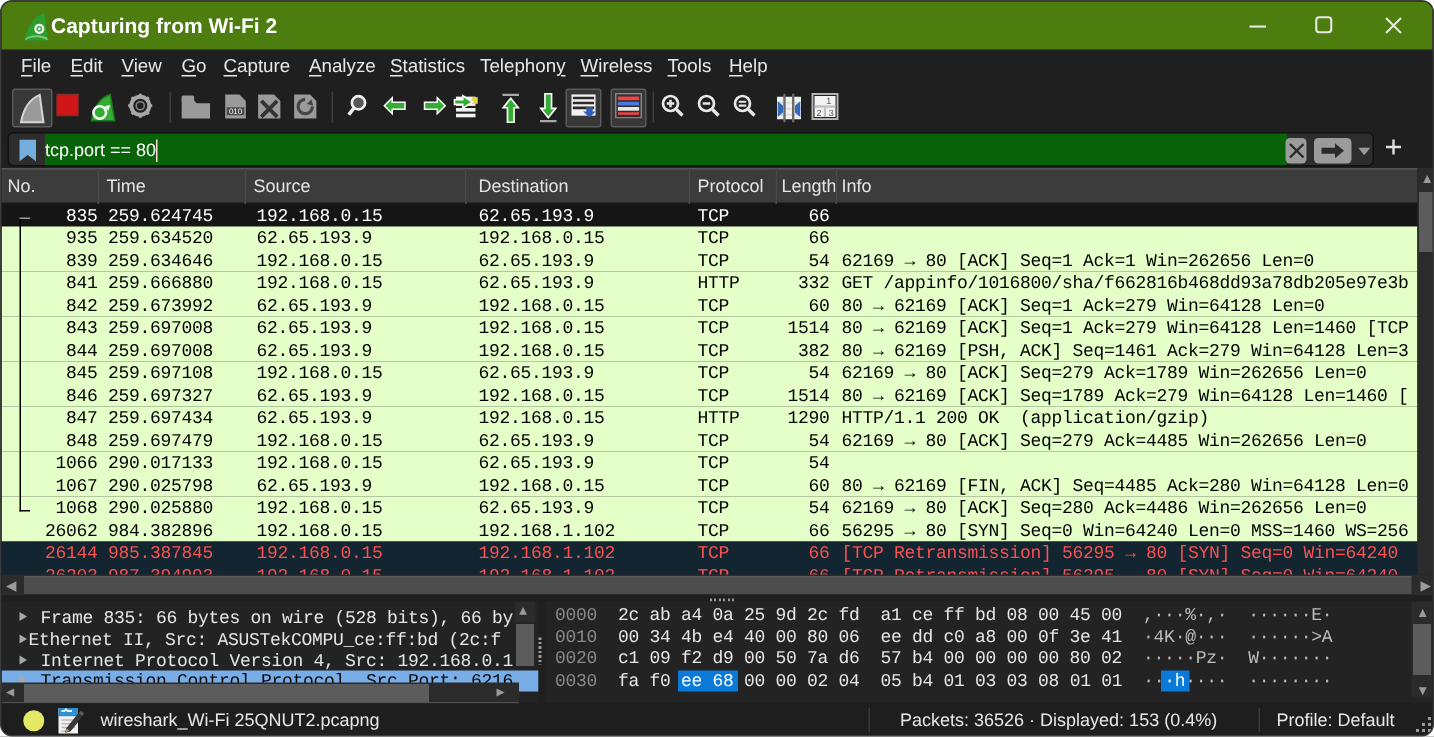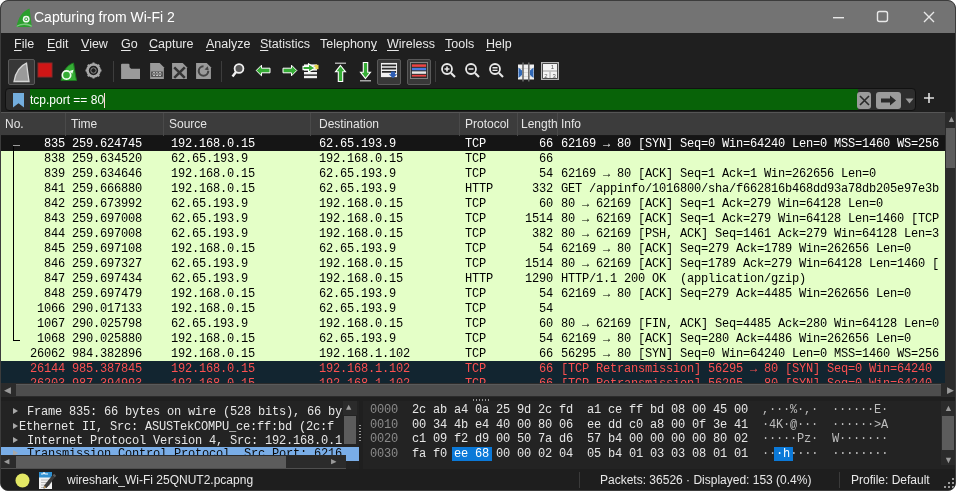--- a/index.html
+++ b/index.html
@@ -2,21 +2,21 @@
 <html><head>
 <meta charset="utf-8">
 <style>
 * { margin:0; padding:0; box-sizing:border-box; }
 html,body { width:956px; height:491px; background:#ffffff; overflow:hidden;
   font-family:"Liberation Sans", sans-serif; }
 #win { position:absolute; left:0; top:0; width:956px; height:491px;
   background:#1f1f1f; border-radius:8px; border:1px solid #3c3c3c; overflow:hidden; }
 
 
-#title { position:absolute; left:0; top:0; width:100%; height:32px; background:#737373; }
+#title { position:absolute; left:0; top:0; width:100%; height:32px; background:#4d7c0f;font-weight:bold; }
 #title .txt { position:absolute; left:33px; top:8px; color:#ffffff; font-size:14px; }
 .winbtn { position:absolute; top:0; width:46px; height:32px; }
 
 #menu { position:absolute; left:0; top:33px; width:100%; height:23px; background:#1f1f1f;
   color:#e8e8e8; font-size:12.5px; }
 #menu span.m { position:absolute; top:3px; }
 #menu u { text-decoration:underline; text-underline-offset:2px; }
 
 #tbar { position:absolute; left:0; top:56px; width:100%; height:30px; background:#1f1f1f; }
 .tico { position:absolute; top:61px; }
@@ -282,22 +282,22 @@
     <span style="left:560px">Info</span>
     <div class="sep" style="left:64px"></div>
     <div class="sep" style="left:162px"></div>
     <div class="sep" style="left:309px"></div>
     <div class="sep" style="left:458px"></div>
     <div class="sep" style="left:516px"></div>
     <div class="sep" style="left:556px"></div>
   </div>
 
   <div id="plist">
-      <div class="prow sel" style="top:0px"><span class="no">835</span><span class="tm">259.624745</span><span class="sr">192.168.0.15</span><span class="ds">62.65.193.9</span><span class="pr">TCP</span><span class="ln">66</span><span class="in">62169 → 80 [SYN] Seq=0 Win=64240 Len=0 MSS=1460 WS=256</span></div>
-      <div class="prow " style="top:15px"><span class="no">838</span><span class="tm">259.634520</span><span class="sr">62.65.193.9</span><span class="ds">192.168.0.15</span><span class="pr">TCP</span><span class="ln">66</span></div>
+      <div class="prow sel" style="top:0px"><span class="no">835</span><span class="tm">259.624745</span><span class="sr">192.168.0.15</span><span class="ds">62.65.193.9</span><span class="pr">TCP</span><span class="ln">66</span></div>
+      <div class="prow " style="top:15px"><span class="no">935</span><span class="tm">259.634520</span><span class="sr">62.65.193.9</span><span class="ds">192.168.0.15</span><span class="pr">TCP</span><span class="ln">66</span></div>
       <div class="prow " style="top:30px"><span class="no">839</span><span class="tm">259.634646</span><span class="sr">192.168.0.15</span><span class="ds">62.65.193.9</span><span class="pr">TCP</span><span class="ln">54</span><span class="in">62169 → 80 [ACK] Seq=1 Ack=1 Win=262656 Len=0</span></div>
       <div class="prow " style="top:45px"><span class="no">841</span><span class="tm">259.666880</span><span class="sr">192.168.0.15</span><span class="ds">62.65.193.9</span><span class="pr">HTTP</span><span class="ln">332</span><span class="in">GET /appinfo/1016800/sha/f662816b468dd93a78db205e97e3b</span></div>
       <div class="prow " style="top:60px"><span class="no">842</span><span class="tm">259.673992</span><span class="sr">62.65.193.9</span><span class="ds">192.168.0.15</span><span class="pr">TCP</span><span class="ln">60</span><span class="in">80 → 62169 [ACK] Seq=1 Ack=279 Win=64128 Len=0</span></div>
       <div class="prow " style="top:75px"><span class="no">843</span><span class="tm">259.697008</span><span class="sr">62.65.193.9</span><span class="ds">192.168.0.15</span><span class="pr">TCP</span><span class="ln">1514</span><span class="in">80 → 62169 [ACK] Seq=1 Ack=279 Win=64128 Len=1460 [TCP</span></div>
       <div class="prow " style="top:90px"><span class="no">844</span><span class="tm">259.697008</span><span class="sr">62.65.193.9</span><span class="ds">192.168.0.15</span><span class="pr">TCP</span><span class="ln">382</span><span class="in">80 → 62169 [PSH, ACK] Seq=1461 Ack=279 Win=64128 Len=3</span></div>
       <div class="prow " style="top:105px"><span class="no">845</span><span class="tm">259.697108</span><span class="sr">192.168.0.15</span><span class="ds">62.65.193.9</span><span class="pr">TCP</span><span class="ln">54</span><span class="in">62169 → 80 [ACK] Seq=279 Ack=1789 Win=262656 Len=0</span></div>
       <div class="prow " style="top:120px"><span class="no">846</span><span class="tm">259.697327</span><span class="sr">62.65.193.9</span><span class="ds">192.168.0.15</span><span class="pr">TCP</span><span class="ln">1514</span><span class="in">80 → 62169 [ACK] Seq=1789 Ack=279 Win=64128 Len=1460 [</span></div>
       <div class="prow " style="top:135px"><span class="no">847</span><span class="tm">259.697434</span><span class="sr">62.65.193.9</span><span class="ds">192.168.0.15</span><span class="pr">HTTP</span><span class="ln">1290</span><span class="in">HTTP/1.1 200 OK  (application/gzip)</span></div>
       <div class="prow " style="top:150px"><span class="no">848</span><span class="tm">259.697479</span><span class="sr">192.168.0.15</span><span class="ds">62.65.193.9</span><span class="pr">TCP</span><span class="ln">54</span><span class="in">62169 → 80 [ACK] Seq=279 Ack=4485 Win=262656 Len=0</span></div>
       <div class="prow " style="top:165px"><span class="no">1066</span><span class="tm">290.017133</span><span class="sr">192.168.0.15</span><span class="ds">62.65.193.9</span><span class="pr">TCP</span><span class="ln">54</span></div>

